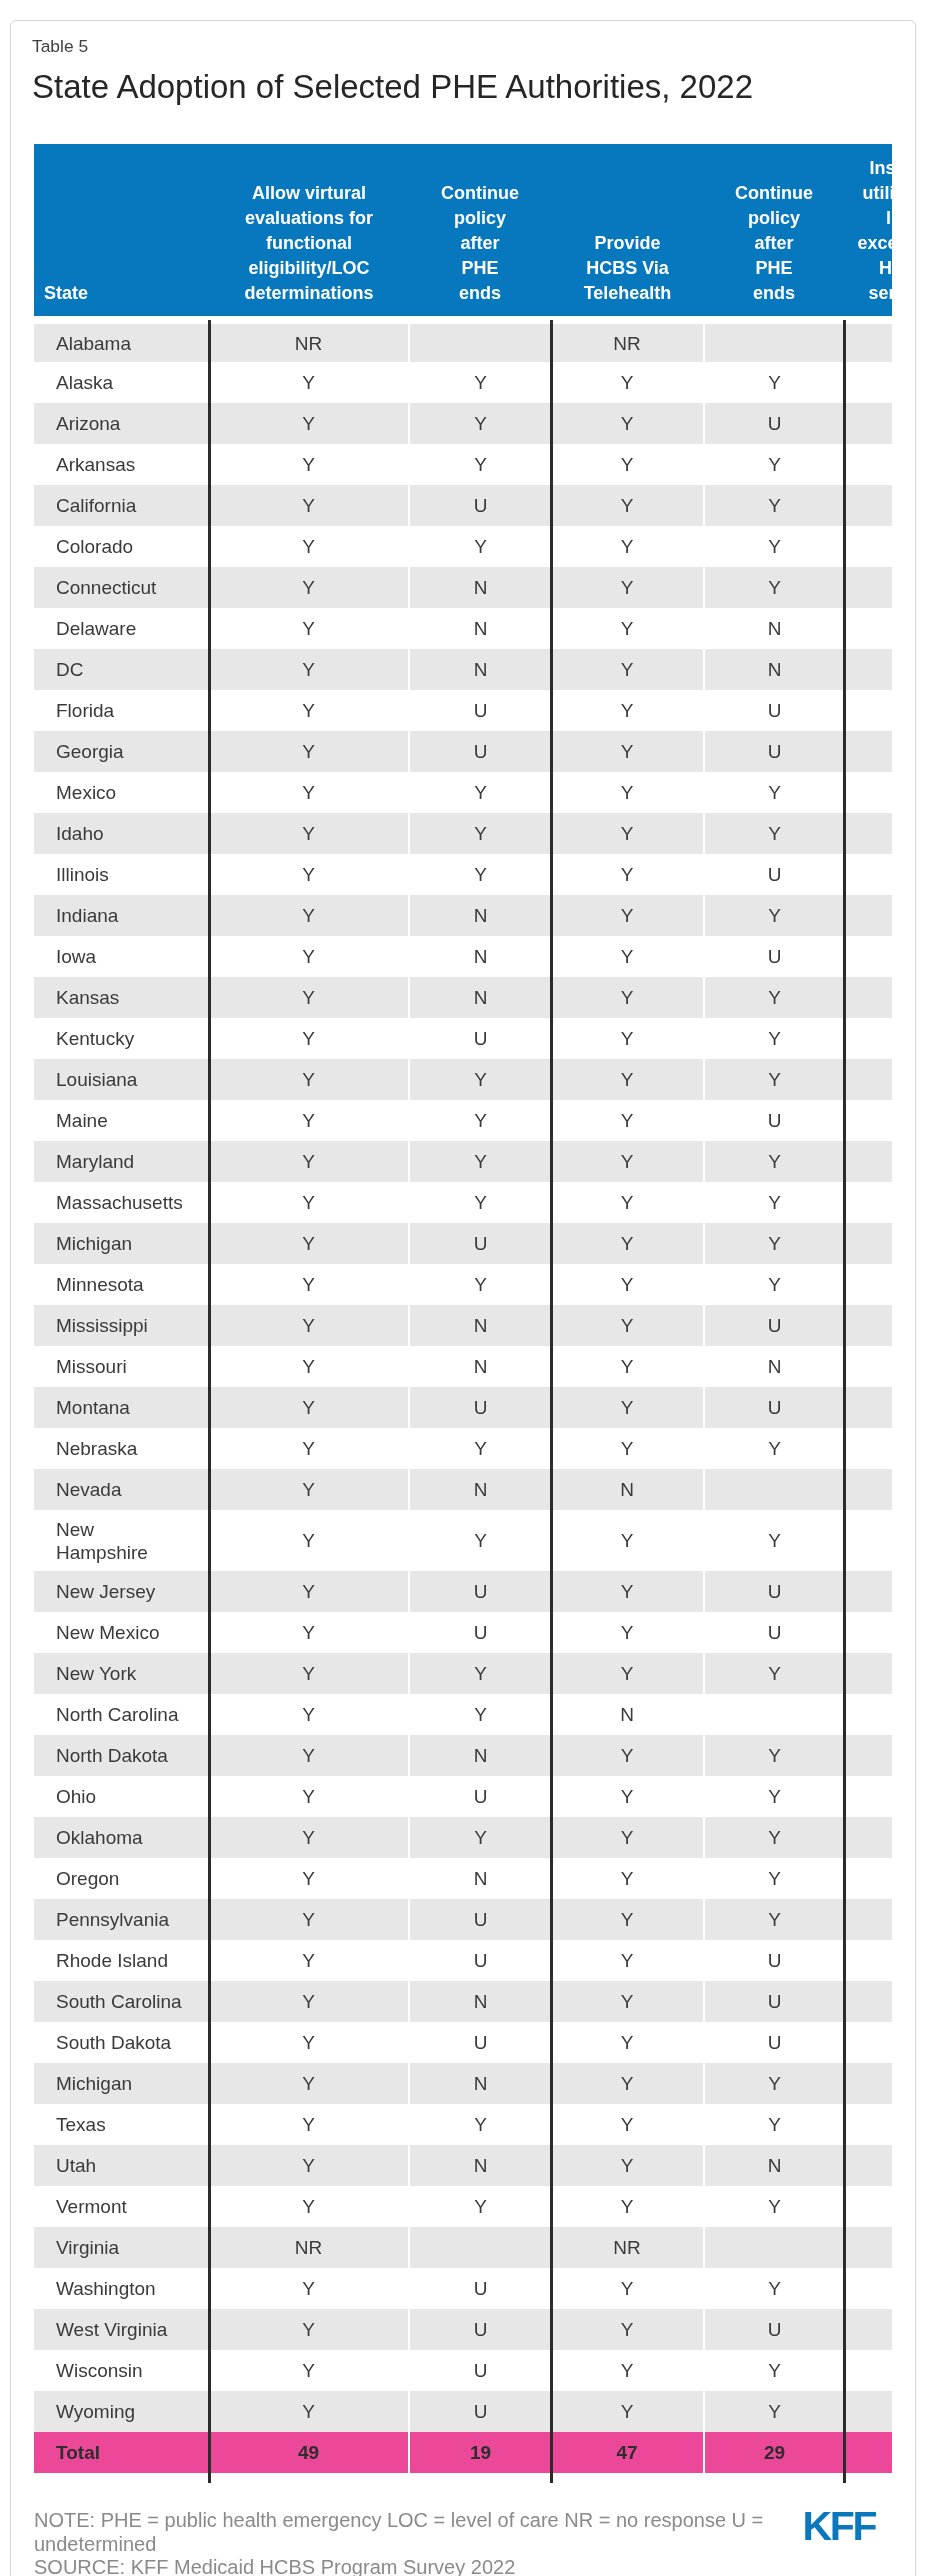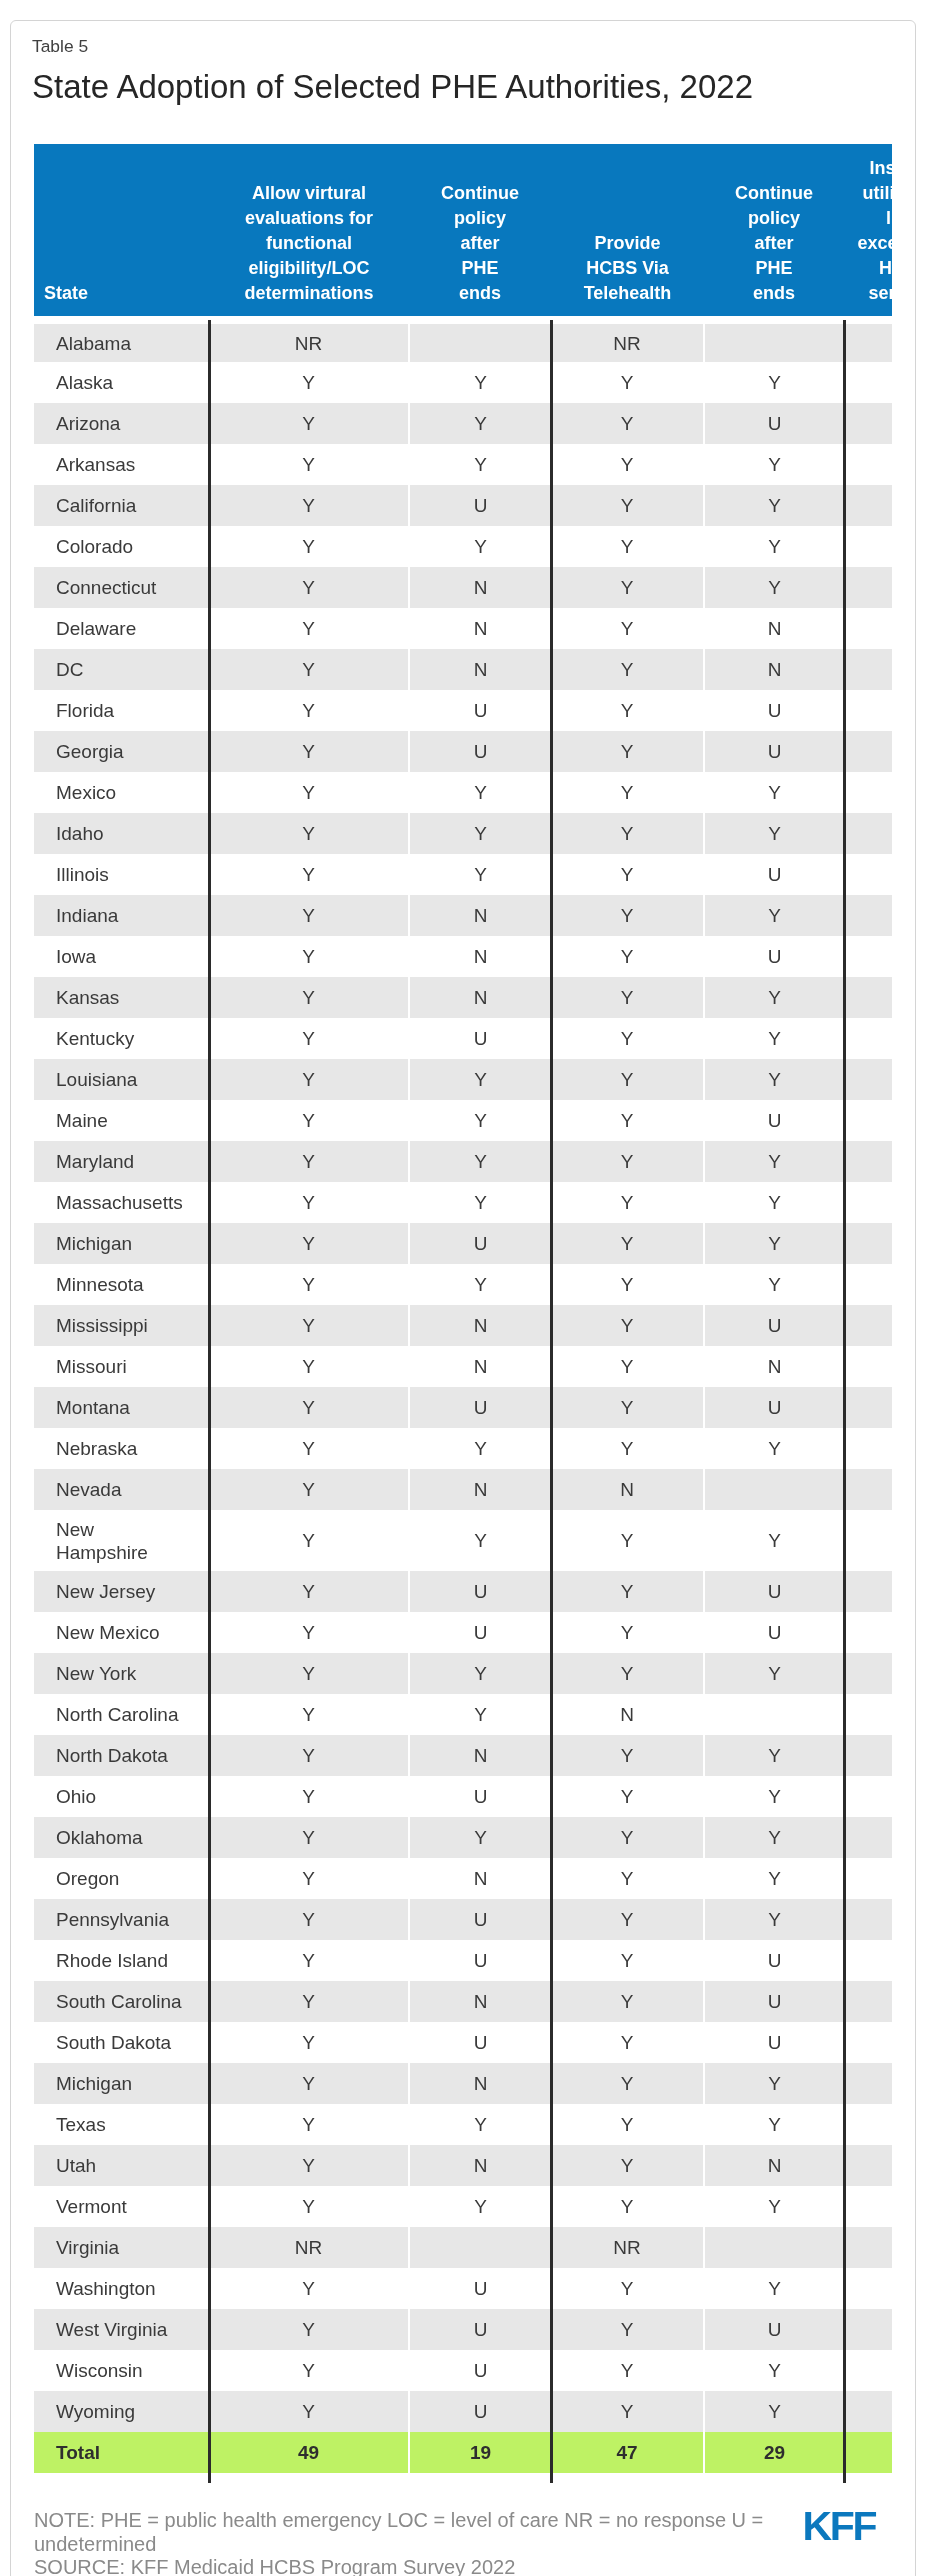--- a/index.html
+++ b/index.html
@@ -50,21 +50,21 @@
     color:#3a3a3a;
     vertical-align:middle;
     padding:7.6px 4.6px;
   }
   td.state { text-align:left; padding-left:22px; white-space:pre-line; }
   td.val   { text-align:center; }
   td.sep   { border-left:2.3px solid #ffffff; }
 
   tbody tr:nth-child(odd) td { background:#e7e7e7; }
 
-  tfoot td { background:#bef264; font-weight:bold; color:#2e2e2e; }
+  tfoot td { background:#ec4899; font-weight:bold; color:#2e2e2e; }
 
   .vline {
     position:absolute;
     top:176px;
     width:3px;
     height:2163px;
     background:#2b2b2b;
   }
   .v1 { left:174px; }
   .v2 { left:516px; }

